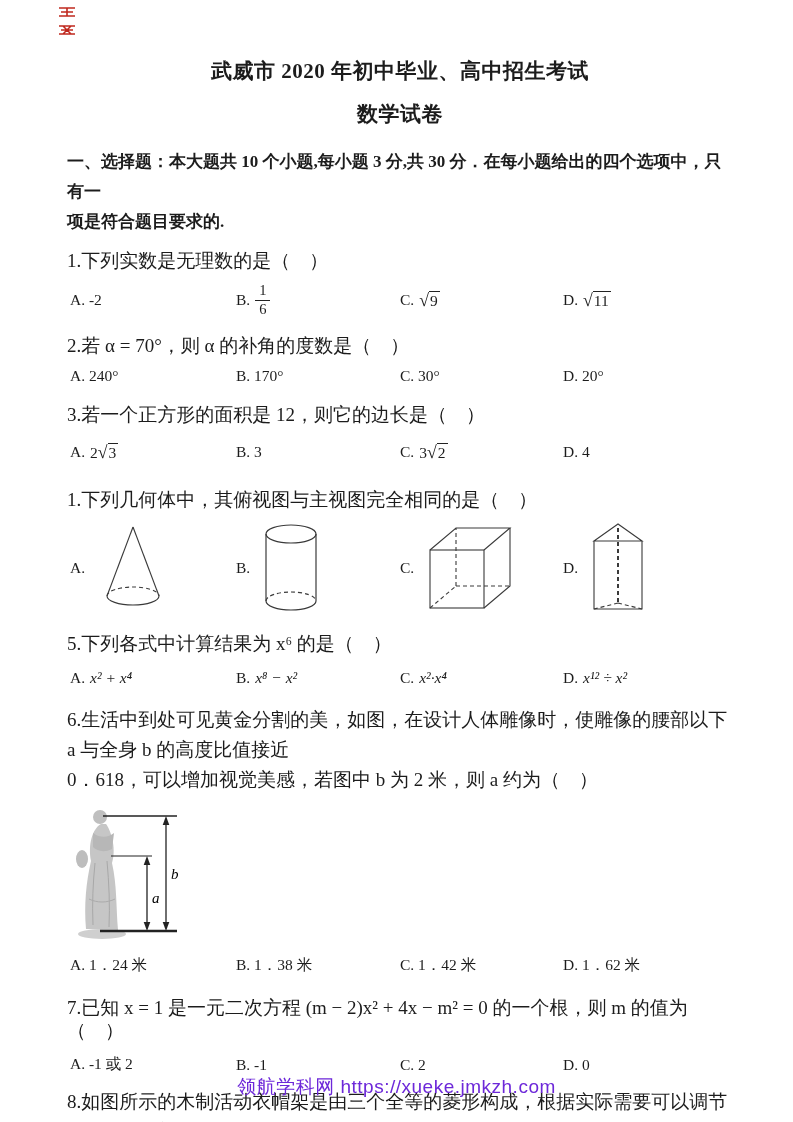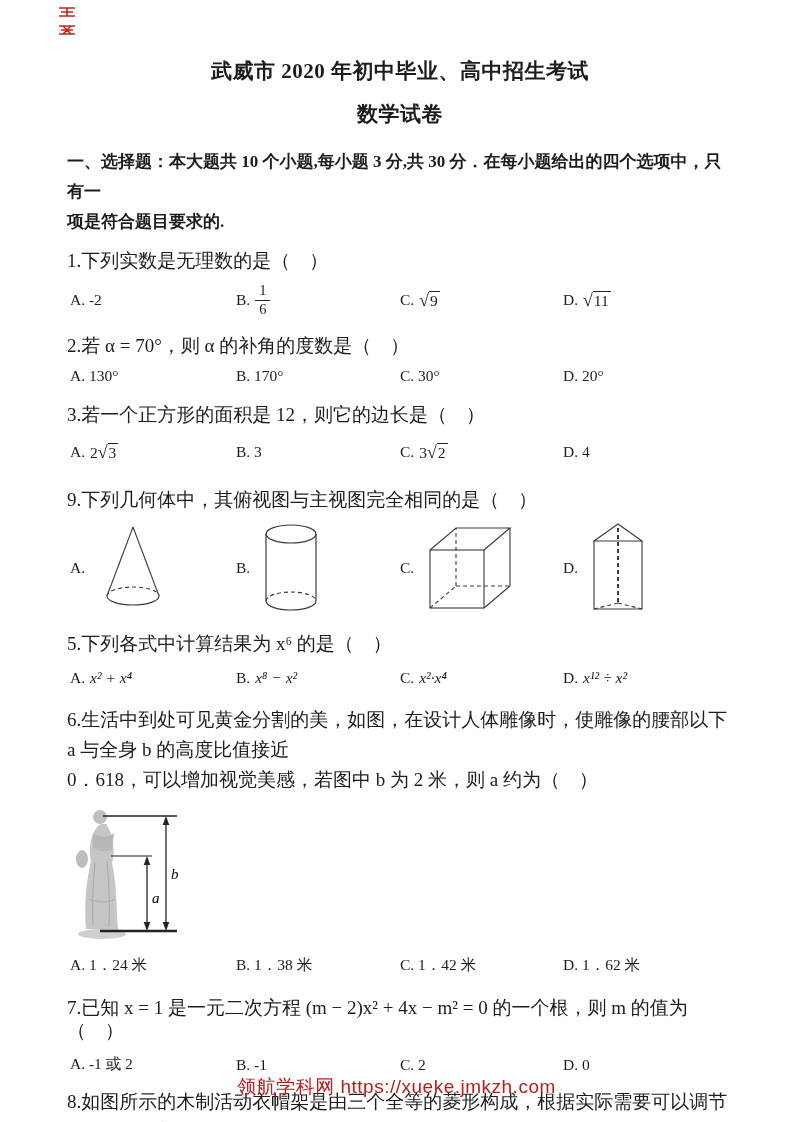--- a/index.html
+++ b/index.html
@@ -57,21 +57,21 @@
 
   .shape-cell { display:flex; align-items:center; gap:10px; }
   .shape-letter { font-size:15.5px; }
   .shape-svg { display:block; }
 
   .fig-label { font-style:italic; font-family:"Liberation Serif",serif; }
 
   .watermark {
     position:absolute; left:0; right:0; bottom:22px; text-align:center;
     font-family:"Liberation Sans","DejaVu Sans",sans-serif;
-    font-size:19px; color:#b91c1c; letter-spacing:0.5px;
+    font-size:19px; color:#6d28d9; letter-spacing:0.5px;
   }
 
   .red-stamp { position:absolute; left:56px; top:4px; }
 </style>
 </head>
 <body>
 
 <div class="page">
 
   <svg class="red-stamp" width="24" height="36" viewBox="0 0 24 36">
@@ -110,21 +110,21 @@
       </span>
       <span class="opt">
         <span>D.</span>
         <span class="radical"><span class="rad-sign">√</span><span class="rad-body">11</span></span>
       </span>
     </div>
 
     
     <p class="stem q2-stem">2.若 α = 70°，则 α 的补角的度数是（　）</p>
     <div class="opts q2-opts">
-      <span>A.  130°</span>
+      <span>A.  240°</span>
       <span>B.  170°</span>
       <span>C.  30°</span>
       <span>D.  20°</span>
     </div>
 
     
     <p class="stem q3-stem">3.若一个正方形的面积是 12，则它的边长是（　）</p>
     <div class="opts q3-opts">
       <span class="opt">
         <span>A.</span>
@@ -132,21 +132,21 @@
       </span>
       <span>B. 3</span>
       <span class="opt">
         <span>C.</span>
         <span class="radical"><span>3</span><span class="rad-sign">√</span><span class="rad-body">2</span></span>
       </span>
       <span>D. 4</span>
     </div>
 
     
-    <p class="stem q4-stem">9.下列几何体中，其俯视图与主视图完全相同的是（　）</p>
+    <p class="stem q4-stem">1.下列几何体中，其俯视图与主视图完全相同的是（　）</p>
     <div class="opts q4-row">
       <span class="shape-cell">
         <span class="shape-letter">A.</span>
         <svg class="shape-svg" width="75" height="92" viewBox="0 0 75 92">
           <g stroke="#3a3a3a" fill="none" stroke-width="1.1">
             <path d="M38,5 L12,74"></path>
               <path d="M38,5 L64,74"></path>
             <path d="M12,74 A26,9 0 0 0 64,74"></path>
             <path d="M12,74 A26,9 0 0 1 64,74" stroke-dasharray="4,3"></path>
           </g>

